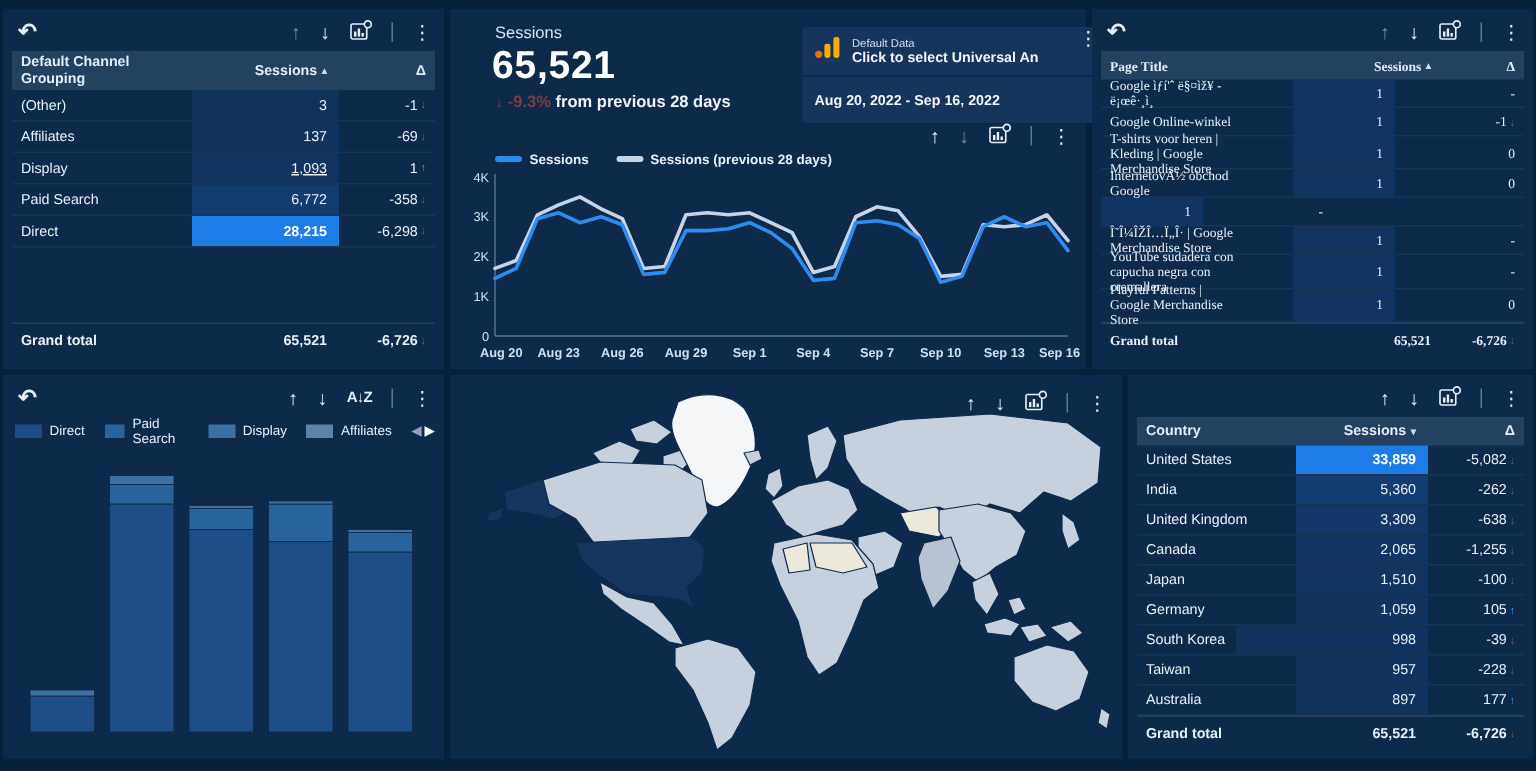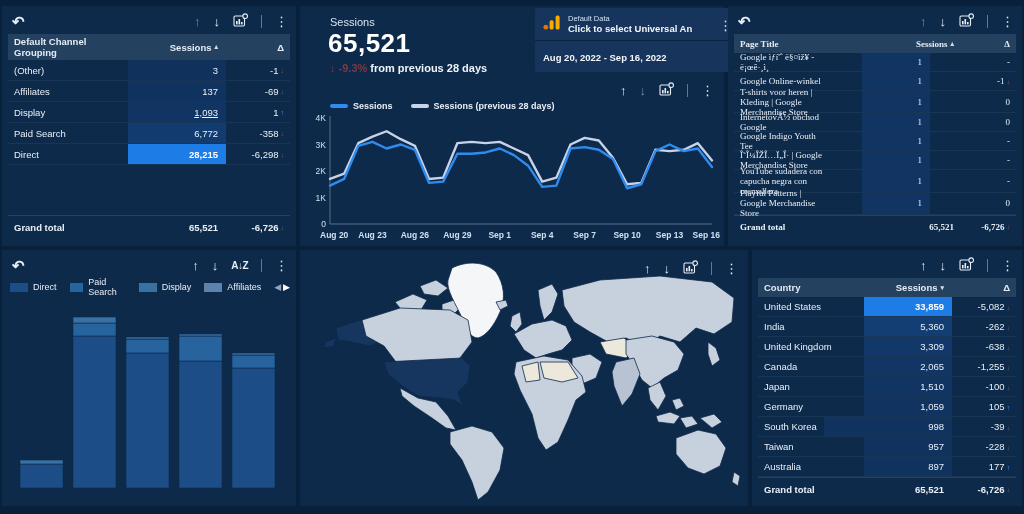--- a/index.html
+++ b/index.html
@@ -45,21 +45,21 @@
   #tbl-country .cs{width:72px;}  #tbl-country .cd{width:52px;}
   #tbl-country .tr.row{min-height:19px;}
 
   
   .sc-label{position:absolute;left:30px;top:10px;font-size:11px;color:#d7e3f2;}
   .sc-value{position:absolute;left:28px;top:22px;font-size:26px;font-weight:bold;color:#fff;letter-spacing:0.5px;}
   .sc-delta{position:absolute;left:30px;top:56px;font-size:11px;font-weight:bold;color:#eef4fa;}
   .sc-delta .neg{color:#7d3b42;}
 
   
-  .dc-card{position:absolute;left:235px;top:2px;width:216px;height:64px;background:#16345c;border-radius:2px;}
+  .dc-card{position:absolute;left:235px;top:12px;width:216px;height:64px;background:#16345c;border-radius:2px;}
   .dc-row{height:32px;display:flex;align-items:center;padding:0 8px;color:#f2f6fb;}
   .dc-row + .dc-row{border-top:1px solid #0b2440;}
   .dc-texts{flex:1;overflow:hidden;margin-left:7px;}
   .dc-title{font-size:7.5px;color:#cfe0f0;}
   .dc-sub{font-size:9.5px;white-space:nowrap;font-weight:bold;}
   .dc-date{flex:1;font-size:9.5px;font-weight:bold;margin-left:0;}
   .caret{font-size:9px;color:#cdd9e6;}
   .panel-menu{position:absolute;left:419px;top:12px;font-size:13px;color:#e8eef6;cursor:pointer;}
   .ts-toolbar{position:absolute;right:10px;top:76px;display:flex;align-items:center;}
 
@@ -255,21 +255,20 @@
         <span class="cn">T-shirts voor heren | Kleding | Google Merchandise Store</span>
         <span class="cs" style="background: linear-gradient(rgba(30, 124, 230, 0.06), rgba(30, 124, 230, 0.06)), rgb(16, 48, 90);">1</span>
         <span class="cd">0</span>
       </div>
       <div class="tr row">
         <span class="cn">InternetovÃ½ obchod Google</span>
         <span class="cs" style="background: linear-gradient(rgba(30, 124, 230, 0.06), rgba(30, 124, 230, 0.06)), rgb(16, 48, 90);">1</span>
         <span class="cd">0</span>
       </div>
       <div class="tr row">
-        <span class="cn">Google Indigo Youth Tee</span>
         <span class="cs" style="background: linear-gradient(rgba(30, 124, 230, 0.06), rgba(30, 124, 230, 0.06)), rgb(16, 48, 90);">1</span>
         <span class="cd">-</span>
       </div>
       <div class="tr row">
         <span class="cn">Î˜Î¼ÎŽÎ…Ï„Î· | Google Merchandise Store</span>
         <span class="cs" style="background: linear-gradient(rgba(30, 124, 230, 0.06), rgba(30, 124, 230, 0.06)), rgb(16, 48, 90);">1</span>
         <span class="cd">-</span>
       </div>
       <div class="tr row">
         <span class="cn">YouTube sudadera con capucha negra con cremallera</span>

